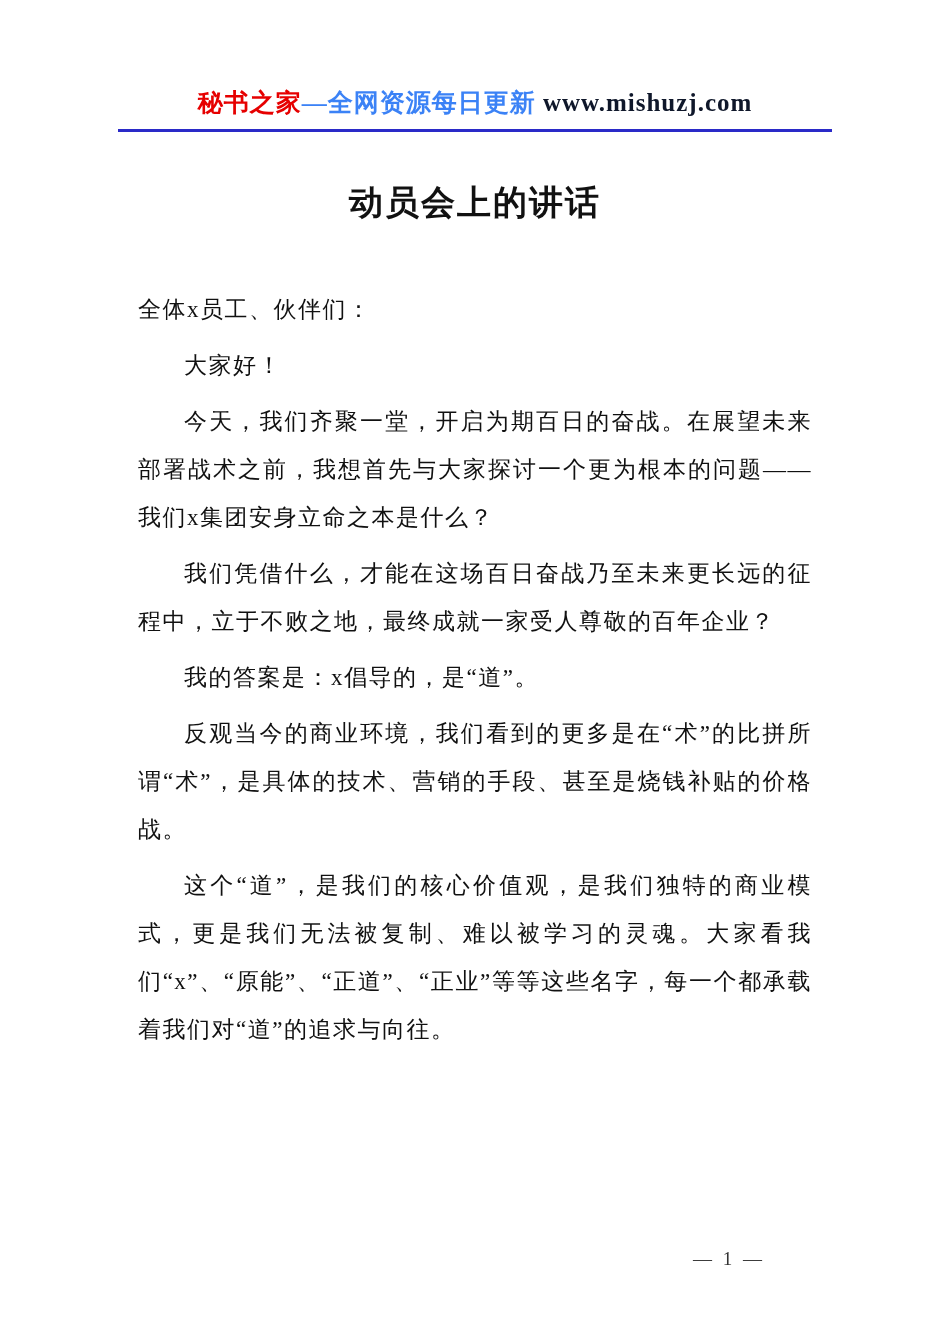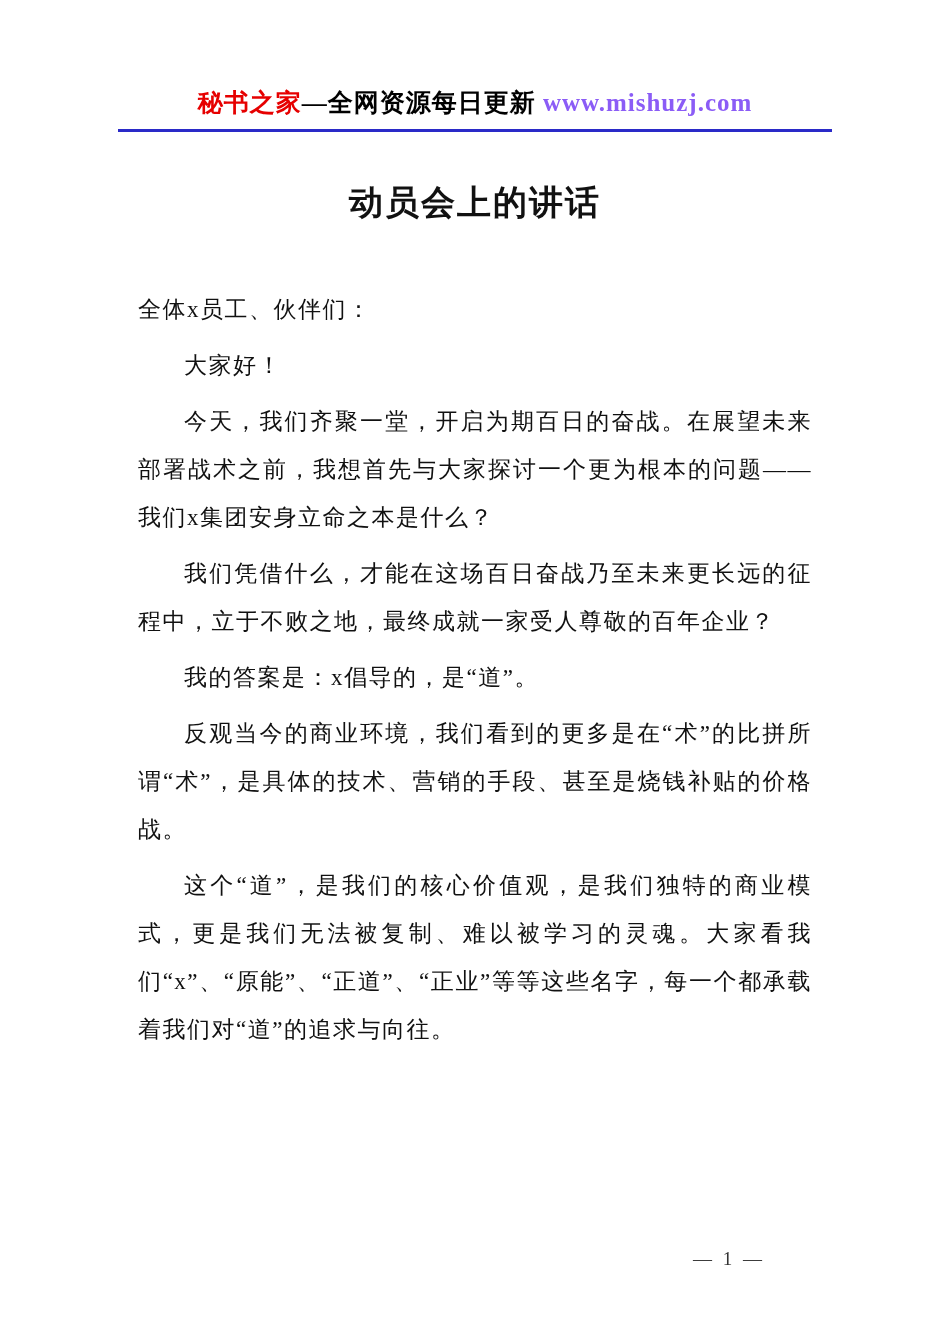--- a/index.html
+++ b/index.html
@@ -19,22 +19,22 @@
   }
   .site-header {
     padding-top: 86px;
     text-align: center;
     font-size: 25px;
     font-weight: bold;
     letter-spacing: 1px;
     white-space: nowrap;
   }
   .site-header .brand { color: #e60000; text-align: center; }
-  .site-header .tagline { color: #000000; }
-  .site-header .url { color: #8b5cf6; text-decoration: none; }
+  .site-header .tagline { color: #3b82f6; }
+  .site-header .url { color: #0f172a; text-decoration: none; }
   .header-rule {
     margin: 10px 118px 0 118px;
     height: 0;
     border-bottom: 3px solid #2a2ac8;
   }
   .doc-title {
     margin: 44px 80px 0 80px;
     text-align: center;
     font-size: 34px;
     font-weight: bold;

